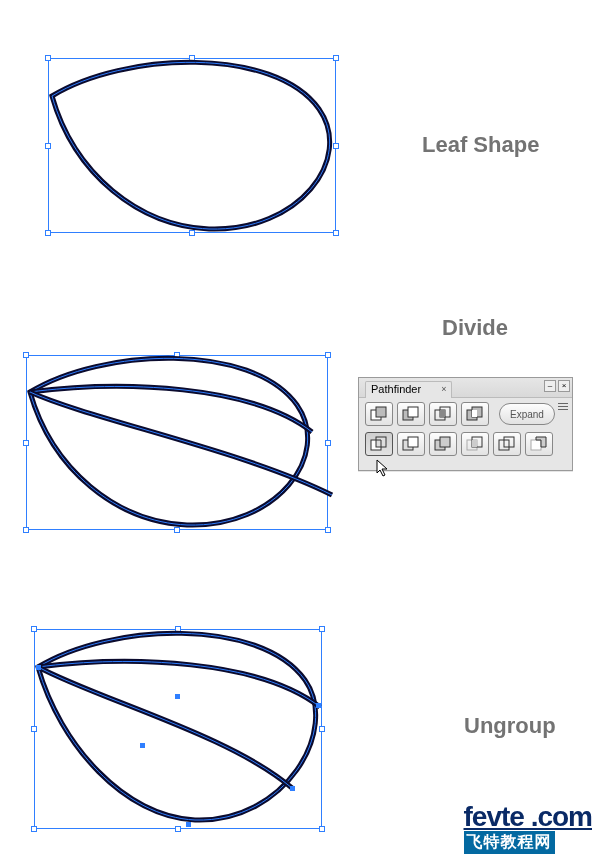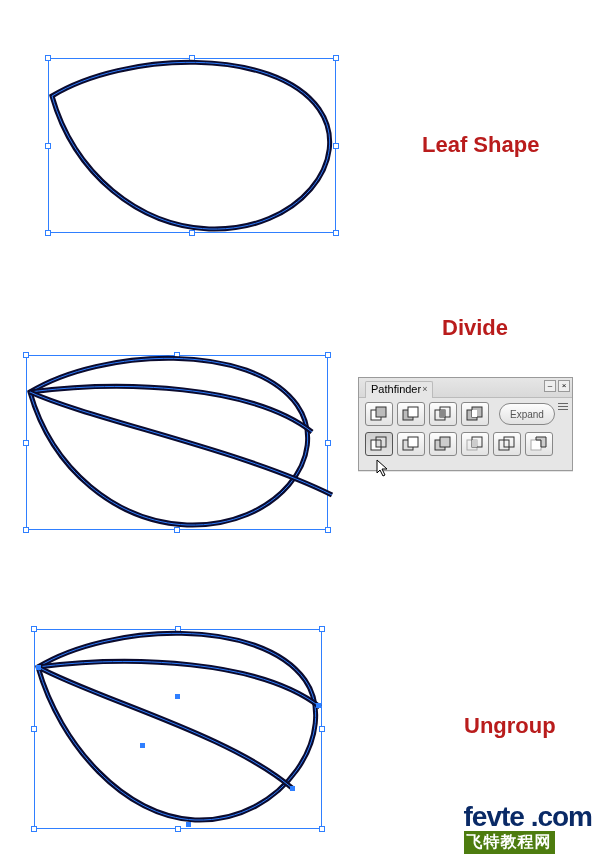--- a/index.html
+++ b/index.html
@@ -8,21 +8,21 @@
       height: 862px;
       background: #ffffff;
       font-family: "Myriad Pro", "Segoe UI", Arial, sans-serif;
       position: relative;
       overflow: hidden;
     }
     .step-label {
       position: absolute;
       font-size: 22px;
       font-weight: 700;
-      color: #b91c1c;
+      color: #737373;
     }
     
     .sel-box {
       position: absolute;
       border: 1px solid #2f7fff;
       background: transparent;
     }
     .sel-box .handle {
       position: absolute;
       width: 6px;
@@ -64,21 +64,21 @@
       position: relative;
     }
     .panel-tab {
       background: #e6e6e6;
       border: 1px solid #bbb;
       border-bottom: none;
       padding: 1px 5px 2px 5px;
       border-radius: 2px 2px 0 0;
       display: flex;
       align-items: center;
-      gap: 1px;
+      gap: 20px;
       height: 17px;
       margin-top: 3px;
     }
     .panel-tab .close-x {
       font-size: 9px;
       color: #555;
       cursor: pointer;
       line-height: 1;
     }
     .panel-ctrl {
@@ -161,26 +161,27 @@
       right: 8px;
       bottom: 8px;
       text-align: left;
     }
     .wm-line1 {
       font-size: 28px;
       font-weight: 800;
       font-family: "Arial Black", Arial, sans-serif;
       letter-spacing: -1px;
       color: #0a2a66;
+      text-decoration: underline;
     }
     .wm-line2 {
       font-size: 16px;
       font-weight: 700;
       color: #fff;
-      background: #4d7c0f;
+      background: #0369a1;
       padding: 1px 3px;
       display: inline-block;
       letter-spacing: 1px;
       margin-top: -2px;
     }
     .anchor {
       position: absolute;
       width: 5px;
       height: 5px;
       background: #2f7fff;

